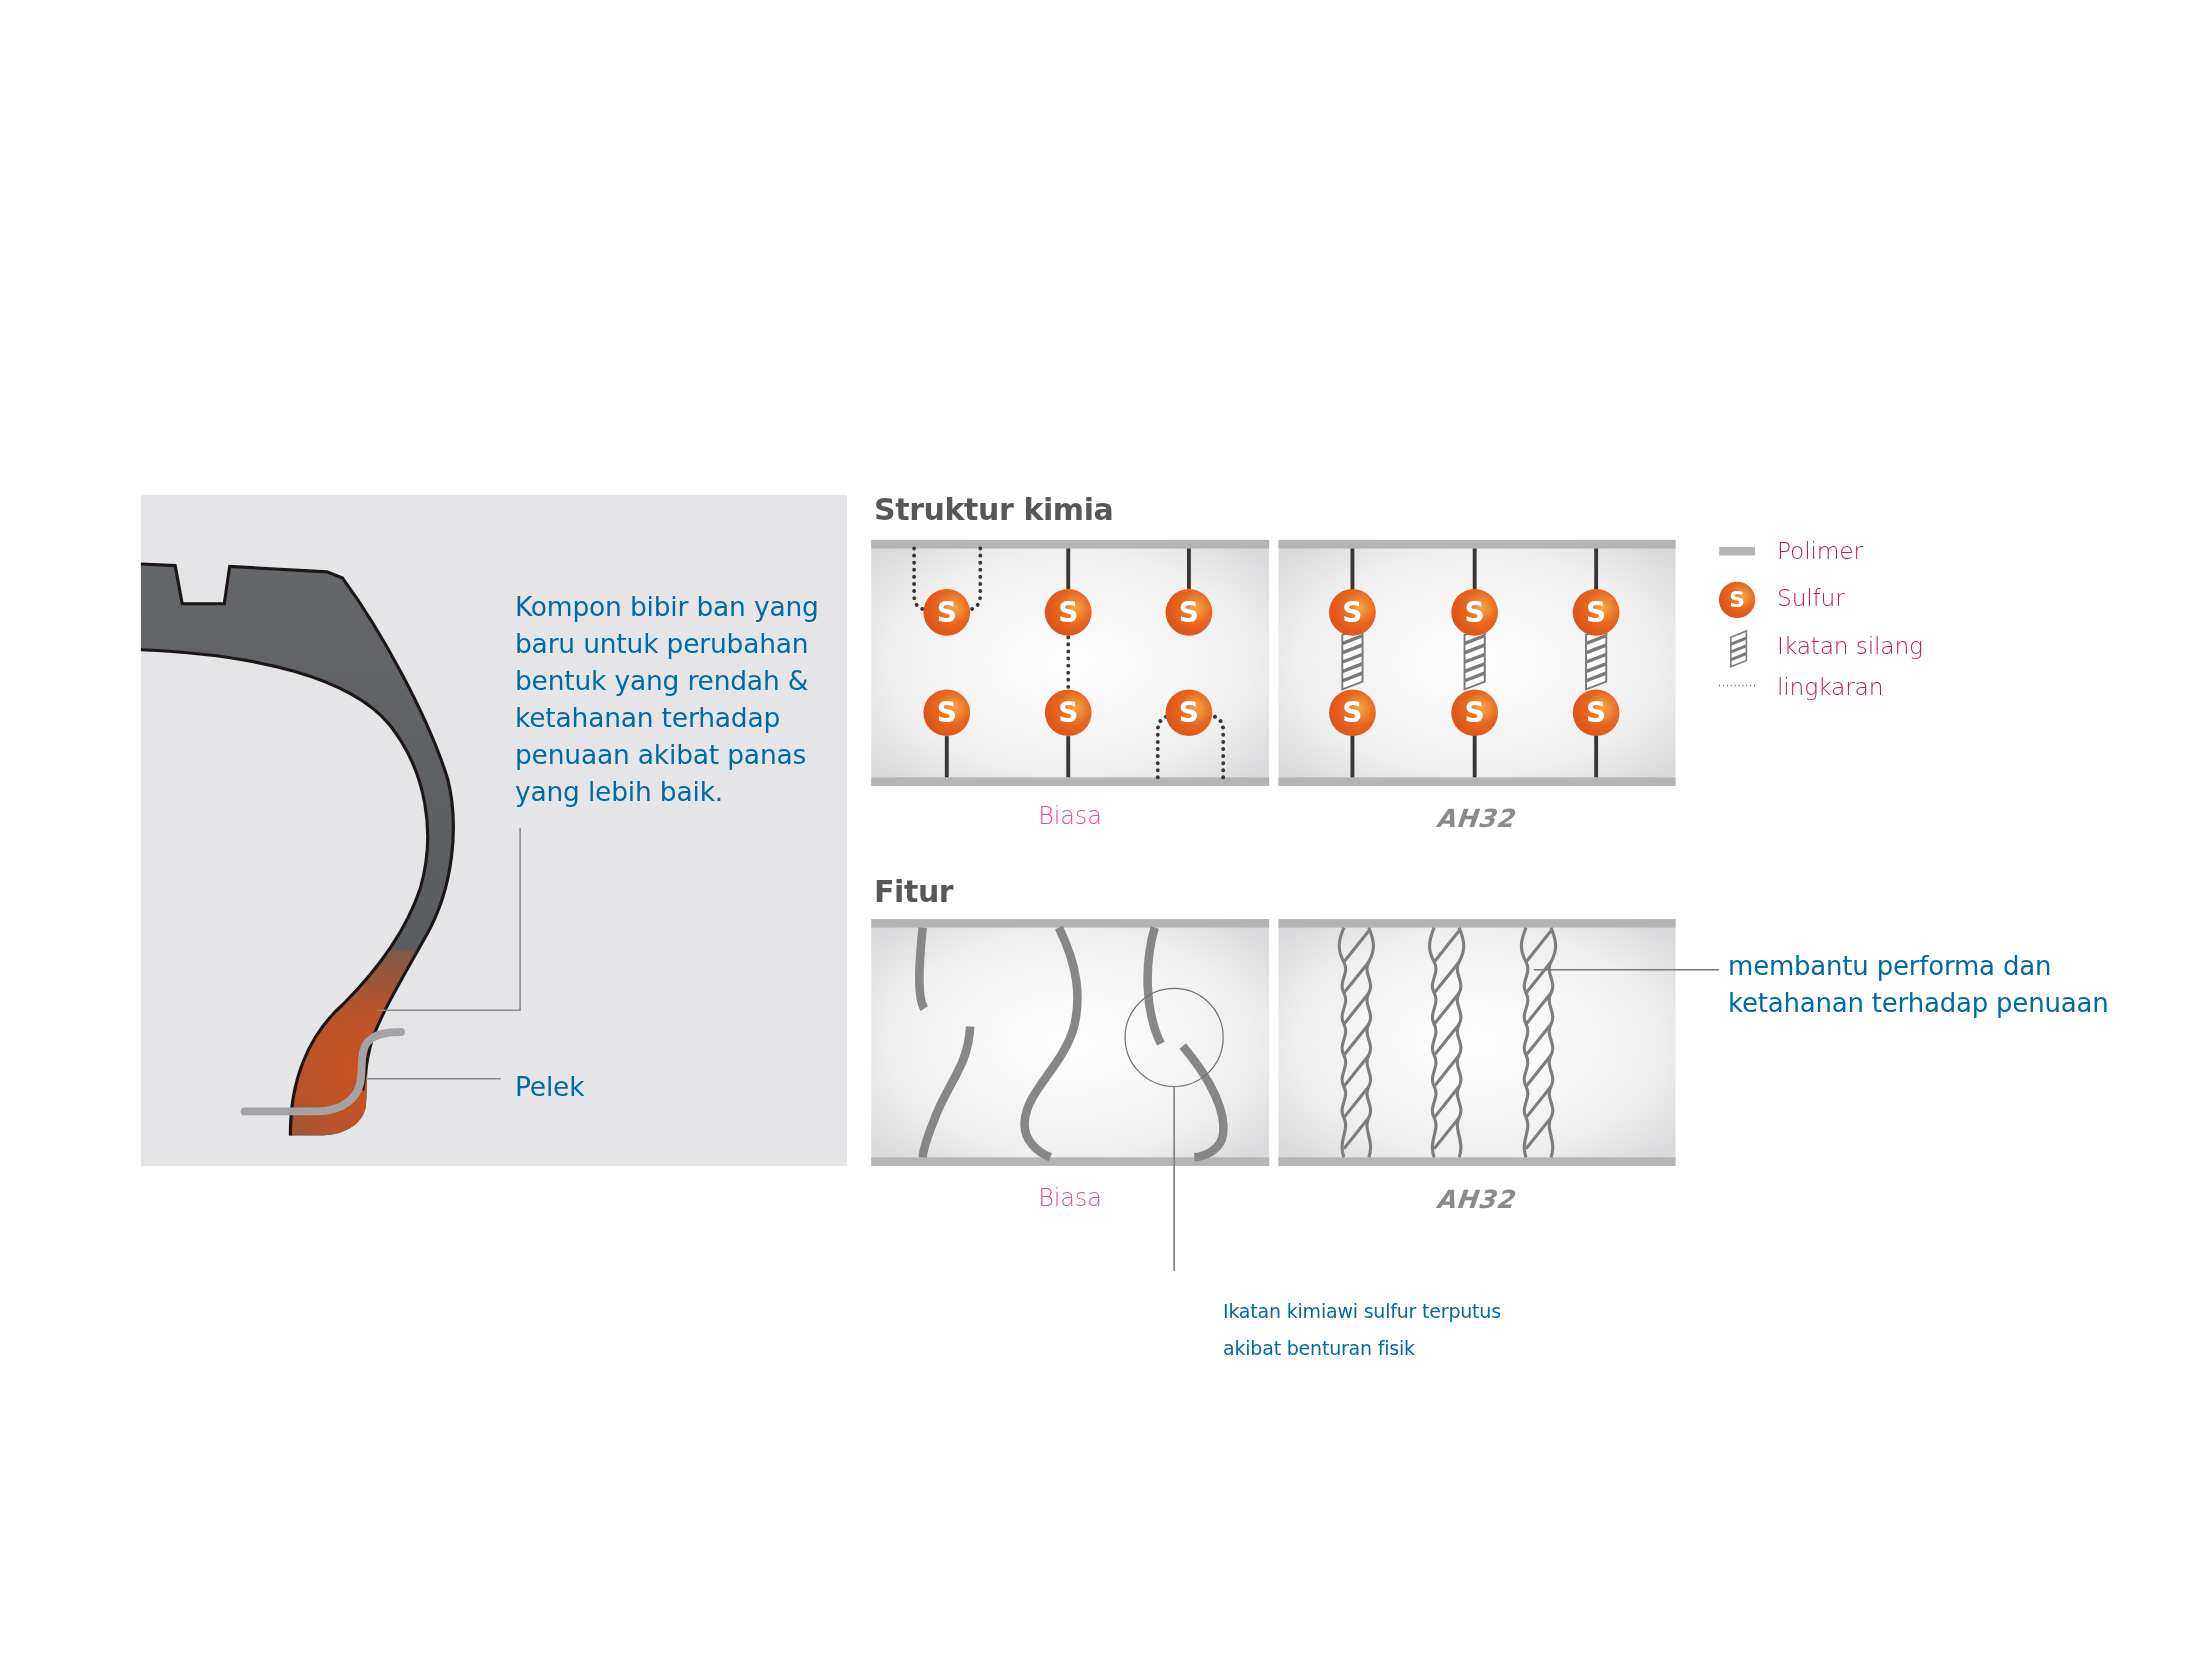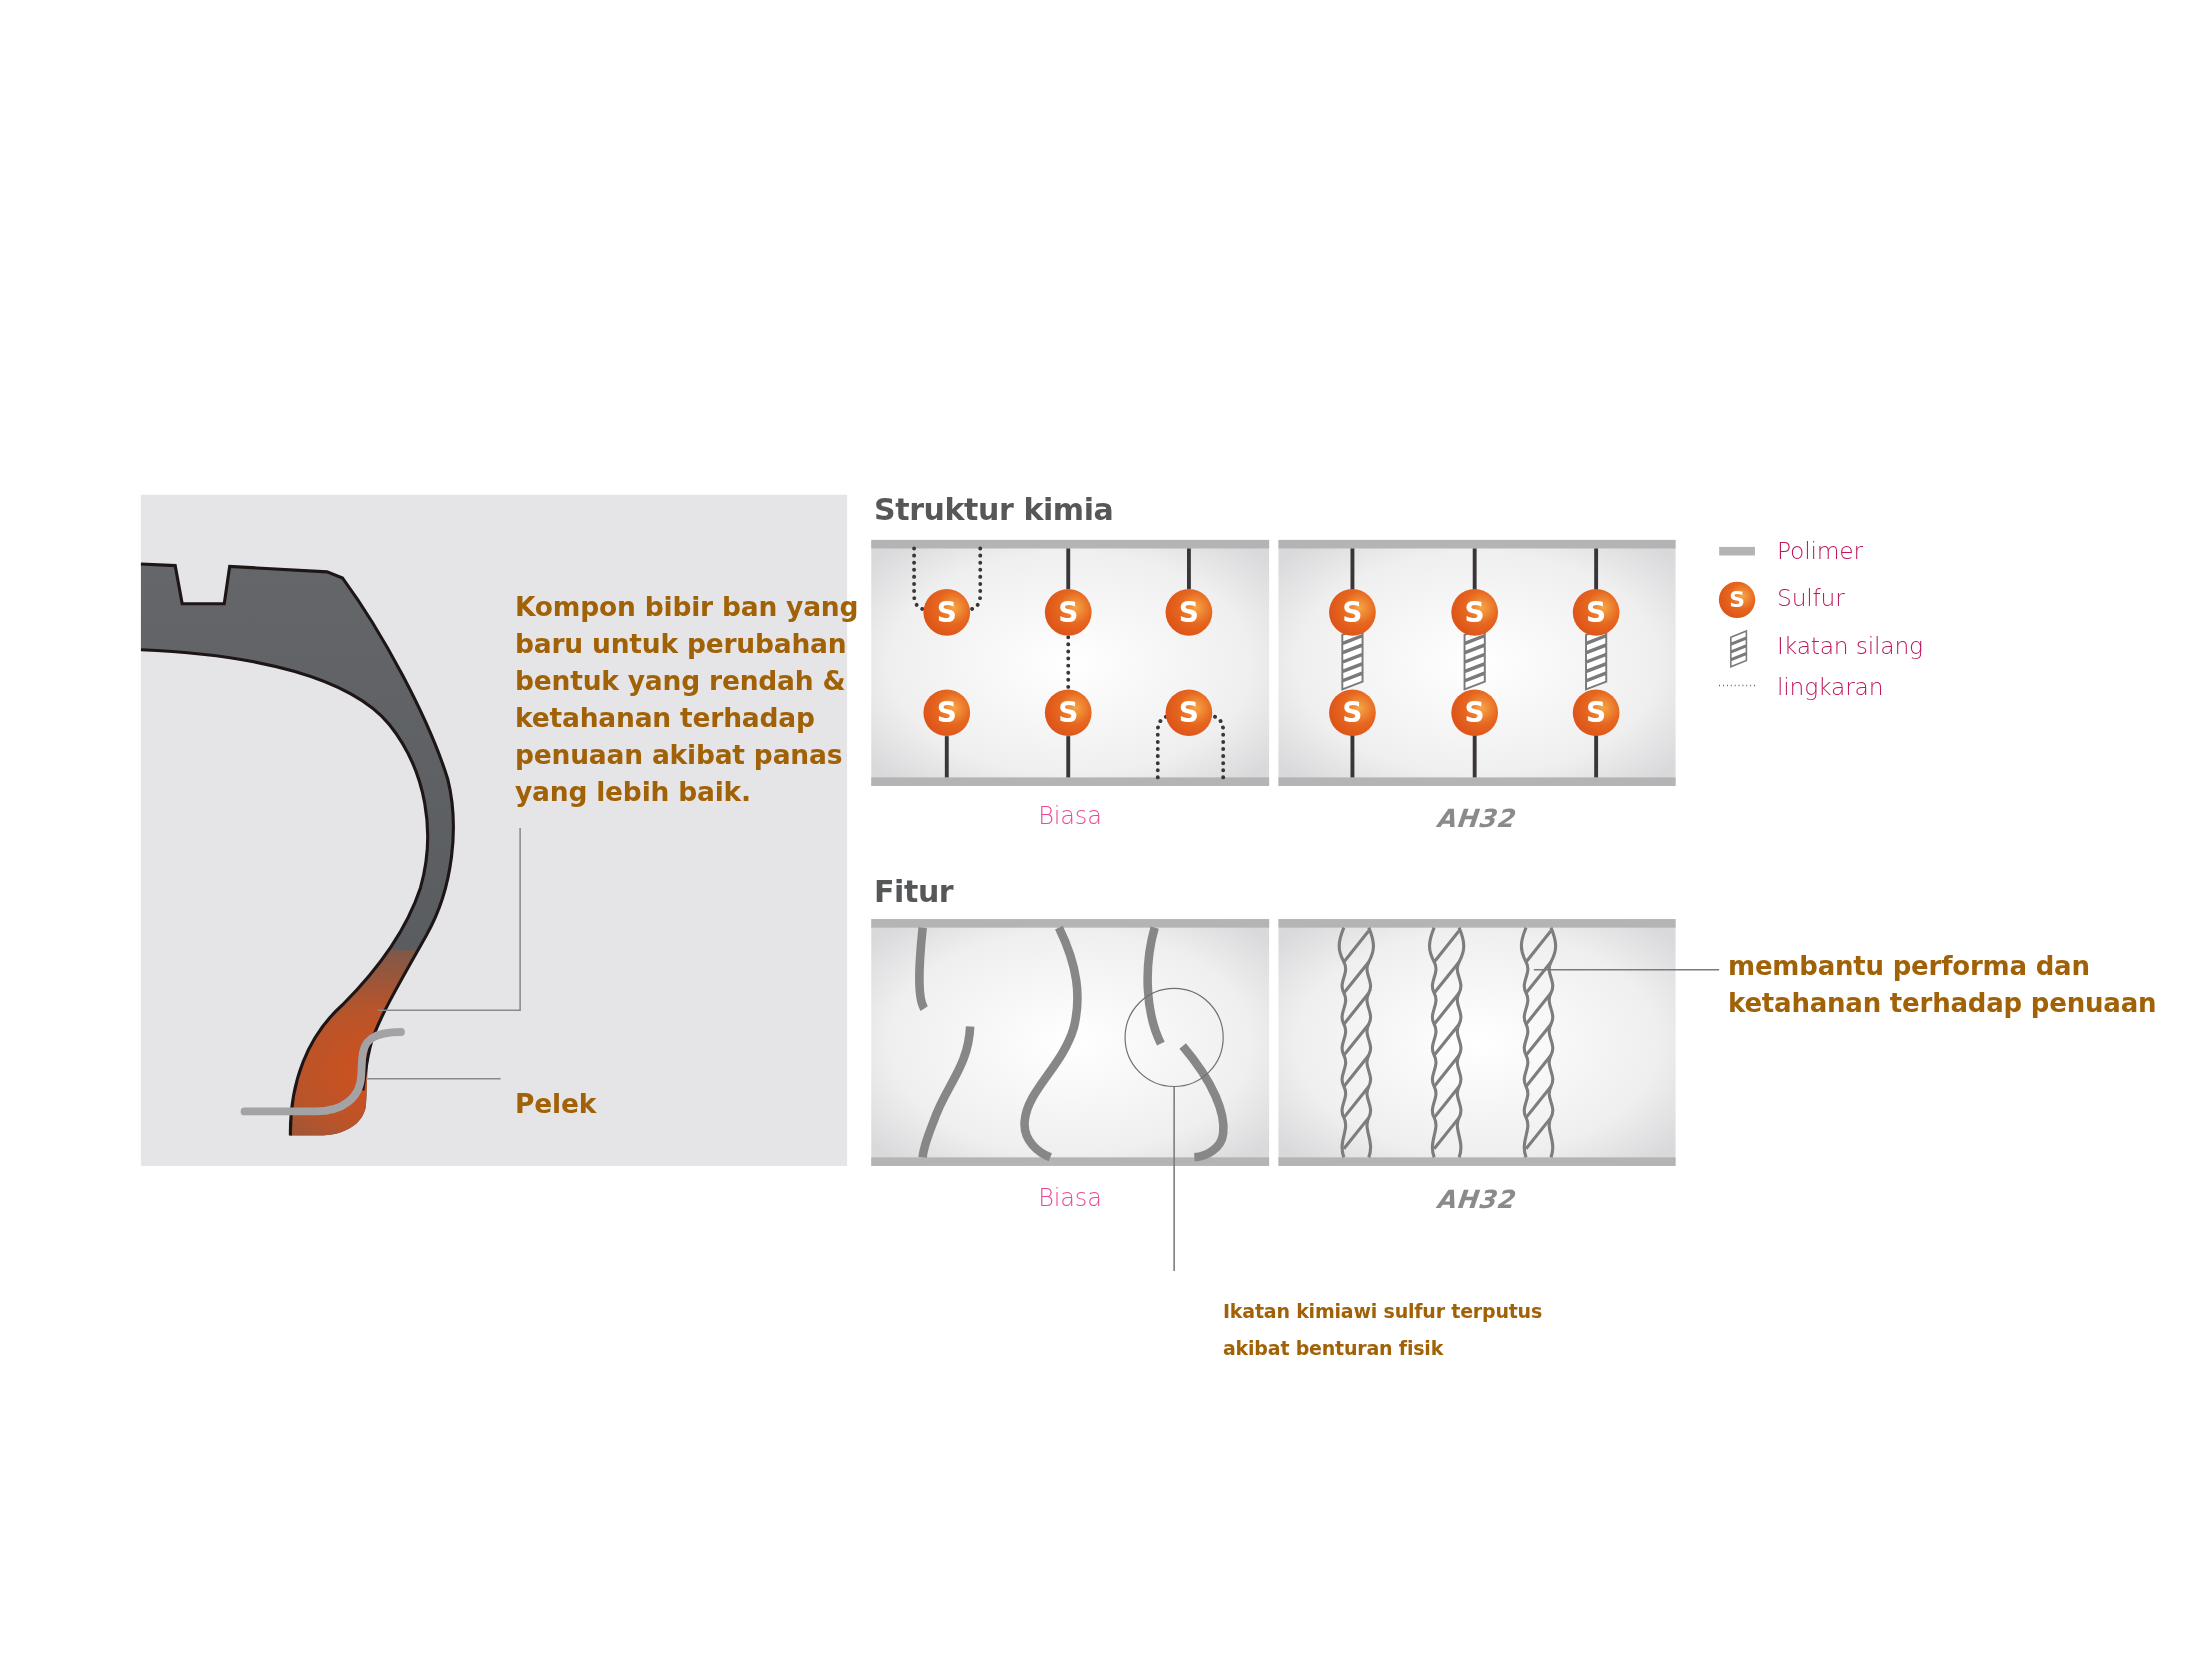--- a/index.html
+++ b/index.html
@@ -1,21 +1,21 @@
 <!DOCTYPE html>
 <html style="font-size:12.5px"><head>
   <meta charset="utf-8">
   <style>
     html, body { margin: 0; padding: 0; background: #ffffff; }
     body { width: 2205px; height: 1670px; position: relative; overflow: hidden;
            font-family: "DejaVu Sans", "Liberation Sans", sans-serif; color: #555759; }
     #canvas { position: absolute; left: 0; top: 0; width: 2205px; height: 1670px; }
     .txt { position: absolute; font-weight: 300; color: #545659; white-space: nowrap; letter-spacing: -0.2px; }
     .title { position: absolute; font-family: "DejaVu Sans", sans-serif; font-weight: bold; font-size: 30px; color: #555759; letter-spacing: -0.4px; }
-    .para { font-family: "DejaVu Sans", sans-serif; font-size: 26.5px; line-height: 37px; font-weight: bold; color: #a16207; }
+    .para { font-family: "DejaVu Sans", sans-serif; font-size: 26.5px; line-height: 37px; font-weight: normal; color: #0369a1; }
     .para div { white-space: nowrap; }
     .label { font-family: "DejaVu Sans", sans-serif; font-size: 24px; color: #ec4899; text-align: center; }
     .brand { position: absolute; font-family: "DejaVu Sans", sans-serif; font-weight: bold; font-style: italic;
              font-size: 25px; color: #8a8a8a; letter-spacing: 0.8px; text-align: center; transform: skewX(-8deg); }
     .legend-text { font-family: "DejaVu Sans", sans-serif; font-size: 23.4px; color: #be185d; }
   </style>
 </head>
 <body>
 
 <svg id="canvas" viewBox="0 0 2832 2144" xmlns="http://www.w3.org/2000/svg">
@@ -180,21 +180,21 @@
 </svg>
 
 <div class="txt para" style="left:515px; top:588px;">
   <div>Kompon bibir ban yang</div>
   <div>baru untuk perubahan</div>
   <div>bentuk yang rendah &amp;</div>
   <div>ketahanan terhadap</div>
   <div>penuaan akibat panas</div>
   <div>yang lebih baik.</div>
 </div>
-<div class="txt para" style="left:515px; top:1068px;margin-top:17px;">Pelek</div>
+<div class="txt para" style="left:515px; top:1068px;">Pelek</div>
 
 <div class="title" style="left:874px; top:492px;">Struktur kimia</div>
 <div class="txt label" style="left:871px; width:398px; top:802px;">Biasa</div>
 <div class="brand" style="left:1279px; width:397px; top:804px;">AH32</div>
 
 <div class="txt legend-text" style="left:1777px; top:537px;">Polimer</div>
 <div class="txt legend-text" style="left:1777px; top:584px;">Sulfur</div>
 <div class="txt legend-text" style="left:1777px; top:632px;">Ikatan silang</div>
 <div class="txt legend-text" style="left:1777px; top:673px;">lingkaran</div>
 

